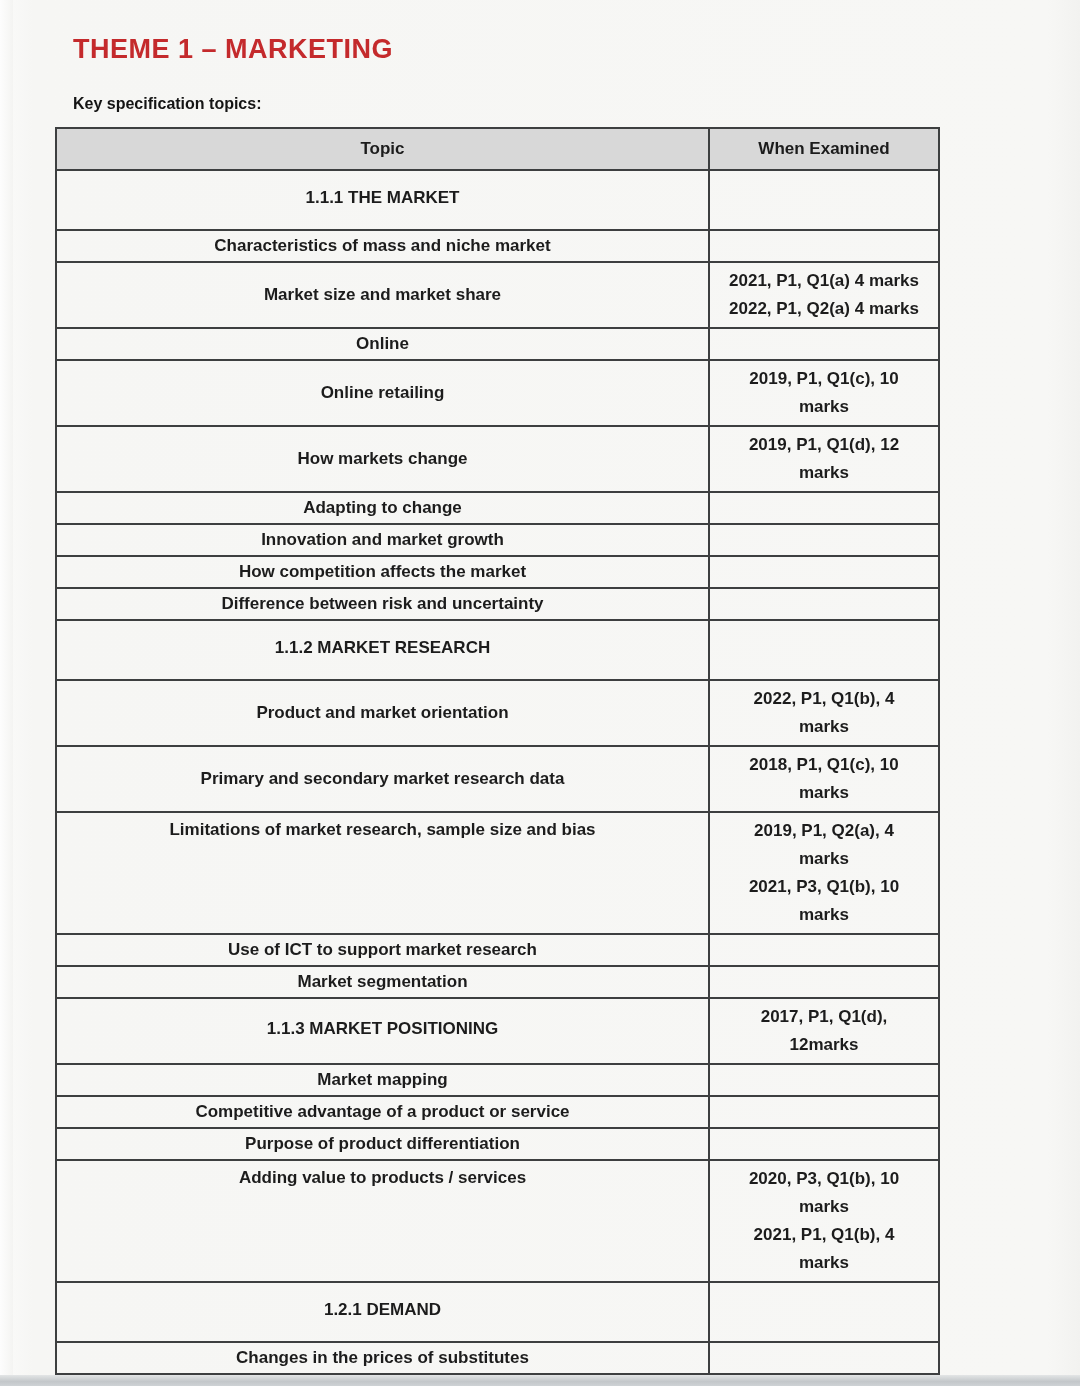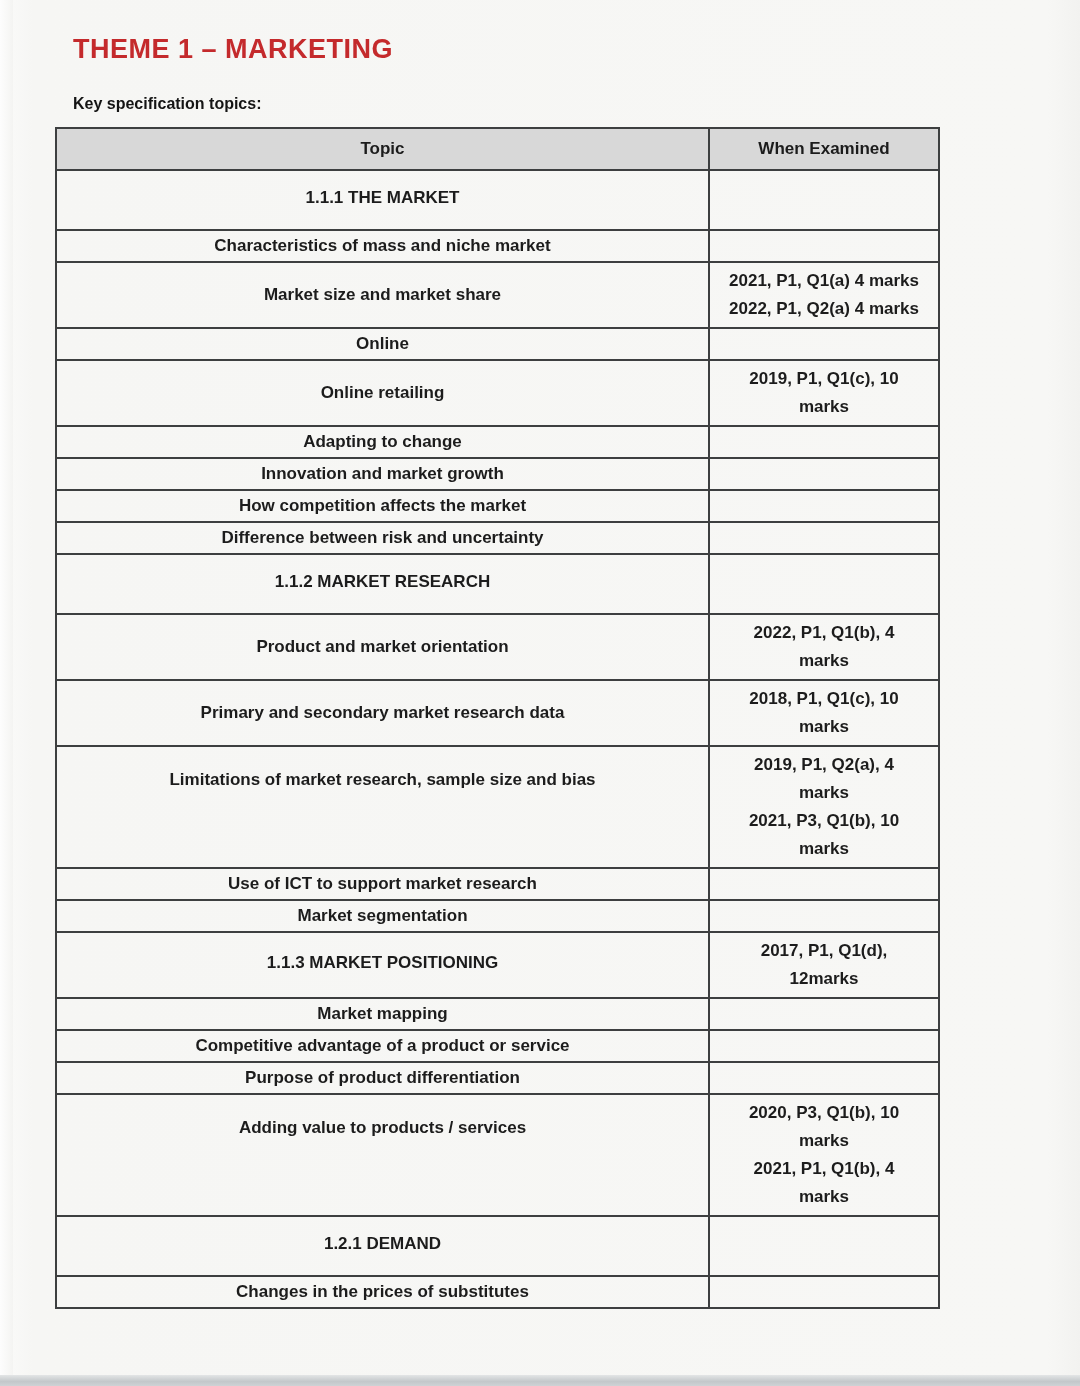--- a/index.html
+++ b/index.html
@@ -82,21 +82,21 @@
     white-space: nowrap;
   }
   tr.section td.topic-cell {
     padding-top: 16px;
     padding-bottom: 20px;
   }
   tr.top td {
     vertical-align: top;
   }
   tr.top td.topic-cell {
-    padding-top: 22px;
+    padding-top: 6px;
   }
 </style>
 </head>
 <body style="--title-red: #c42a2c; --header-bg: #d8d8d8;">
 
 <div class="page-edge-left"></div>
 
 <h1 class="doc-title">THEME 1 – MARKETING</h1>
 <h2 class="doc-subtitle">Key specification topics:</h2>
 
@@ -132,20 +132,27 @@
         <td class="when-cell"></td>
       </tr>
       <tr>
         <td class="topic-cell">Online retailing</td>
         <td class="when-cell">
           <div>2019, P1, Q1(c), 10</div>
           <div>marks</div>
         </td>
       </tr>
       <tr>
+        <td class="topic-cell">How markets change</td>
+        <td class="when-cell">
+          <div>2019, P1, Q1(d), 12</div>
+          <div>marks</div>
+        </td>
+      </tr>
+      <tr>
         <td class="topic-cell">Adapting to change</td>
         <td class="when-cell"></td>
       </tr>
       <tr>
         <td class="topic-cell">Innovation and market growth</td>
         <td class="when-cell"></td>
       </tr>
       <tr>
         <td class="topic-cell">How competition affects the market</td>
         <td class="when-cell"></td>

